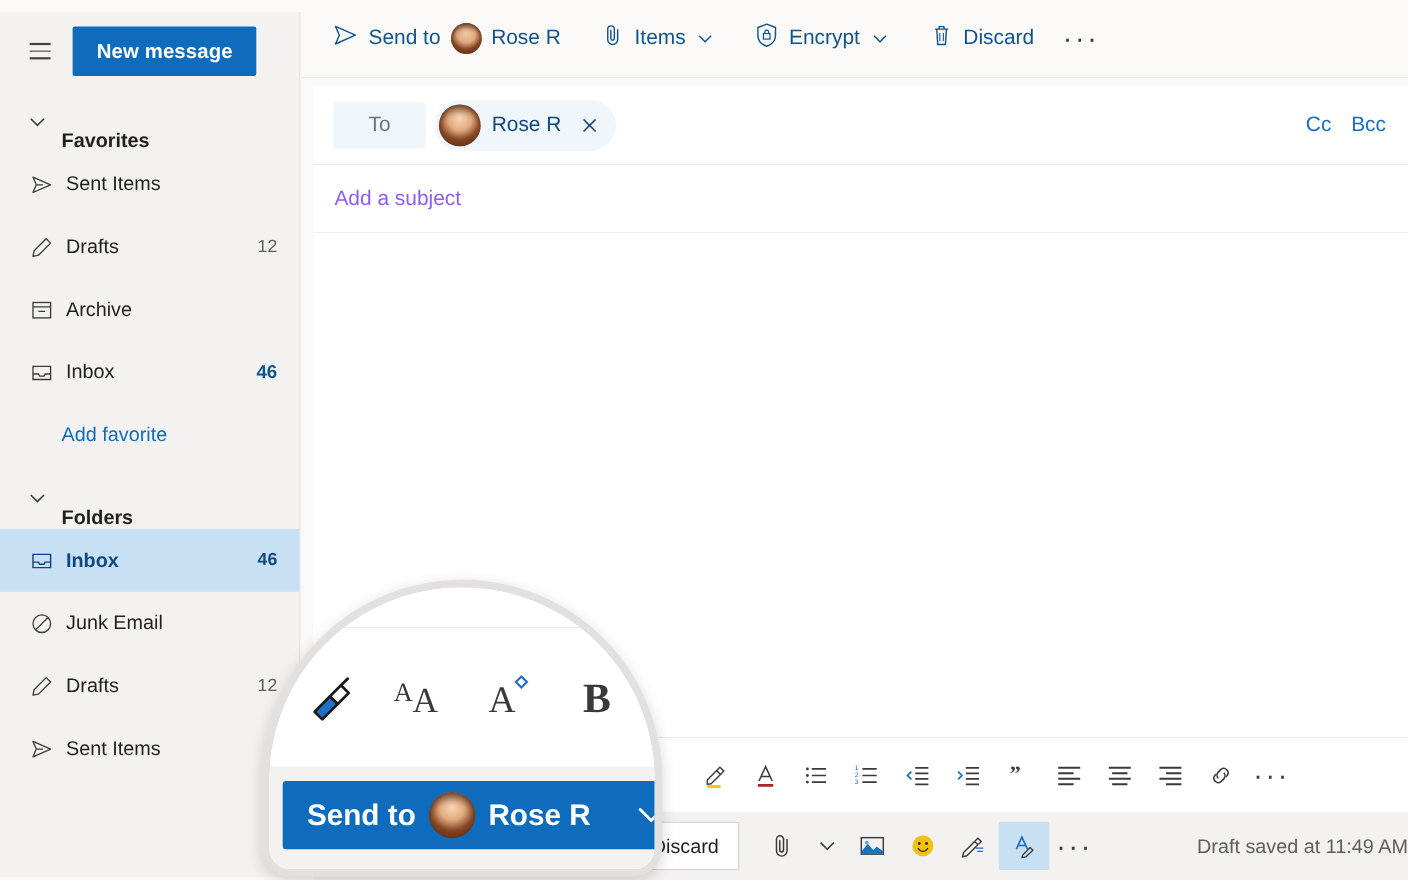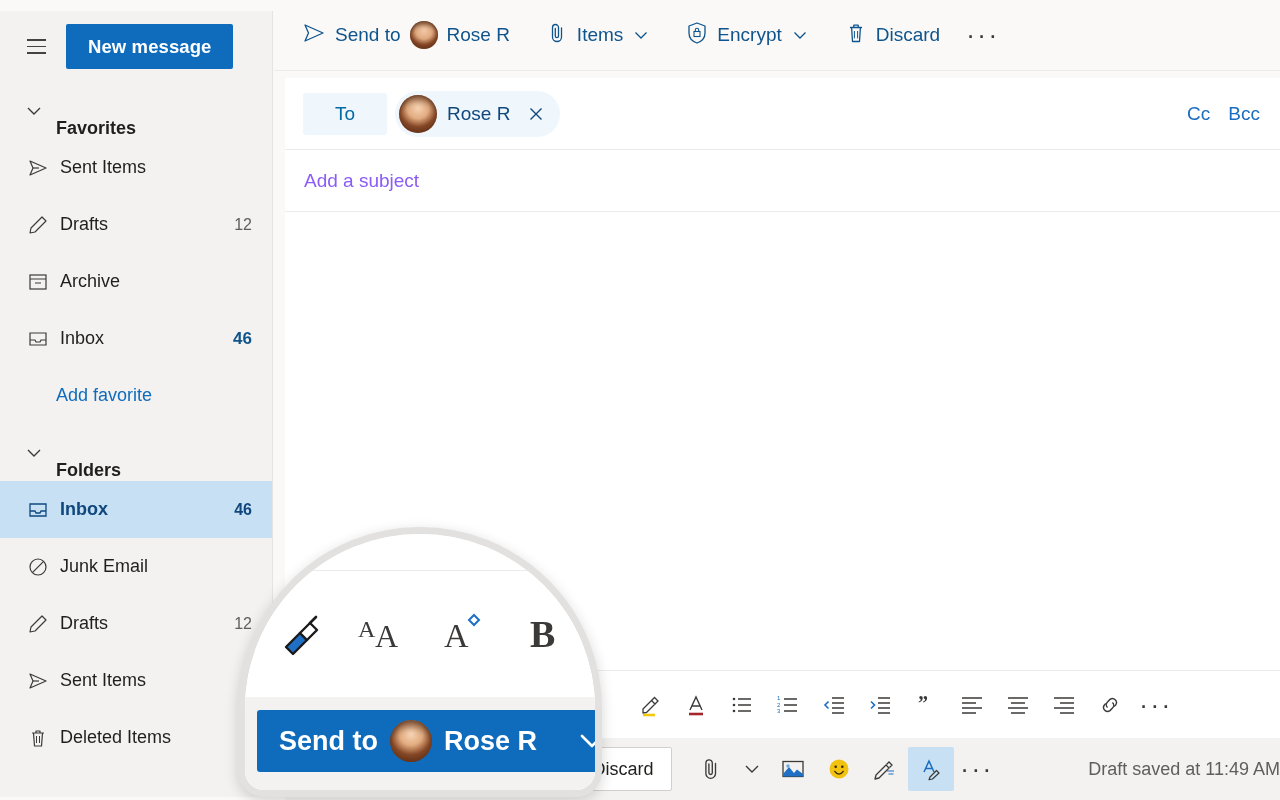--- a/index.html
+++ b/index.html
@@ -86,21 +86,21 @@
   
   #compose {
     position: absolute; left: 285px; top: 78px; right: 0; bottom: 0;
     background: #ffffff;
   }
   .row-to {
     height: 72px; display: flex; align-items: center;
     padding: 0 0 0 18px; border-bottom: 1px solid #edebe9;
   }
   .to-label {
-    background: #eff6fc; color: #0369a1; font-size: 19px;
+    background: #eff6fc; color: #737373; font-size: 19px;
     height: 42px; min-width: 84px; border-radius: 3px;
     display: flex; align-items: center; justify-content: center; cursor: pointer;
   }
   .pill {
     display: flex; align-items: center; gap: 10px; height: 46px;
     background: #eff6fc; border-radius: 23px; padding: 0 14px 0 4px;
     margin-left: 8px; cursor: pointer;
   }
   .pill-avatar {
     width: 38px; height: 38px; border-radius: 50%;
@@ -306,30 +306,20 @@
       <span class="ic">
         <svg width="22" height="22" viewBox="0 0 22 22">
             <path d="M3 4l16 7-16 7 3-7-3-7z" fill="none" stroke="#3b3a39" stroke-width="1.2" stroke-linejoin="round"></path>
             <path d="M6 11h6" stroke="#3b3a39" stroke-width="1.2"></path>
           </svg>
       </span>
       <span class="lbl">Sent Items</span>
       <span class="cnt"></span>
     </div>
 
-    <div class="side-item">
-      <span class="ic">
-        <svg width="22" height="22" viewBox="0 0 22 22">
-            <path d="M5 6h12M9 6V4h4v2M6.5 6l1 13h7l1-13" fill="none" stroke="#3b3a39" stroke-width="1.2" stroke-linejoin="round"></path>
-            <path d="M9.5 9v7M12.5 9v7" stroke="#3b3a39" stroke-width="1"></path>
-          </svg>
-      </span>
-      <span class="lbl">Deleted Items</span>
-      <span class="cnt"></span>
-    </div>
   </div>
 
   <div id="topbar">
 
     <div class="tb-btn">
       <span>
         <svg width="24" height="24" viewBox="0 0 24 24">
             <path d="M3 4l18 8-18 8 3.5-8L3 4z" fill="none" stroke="#0f548c" stroke-width="1.3" stroke-linejoin="round"></path>
           </svg>
       </span>

